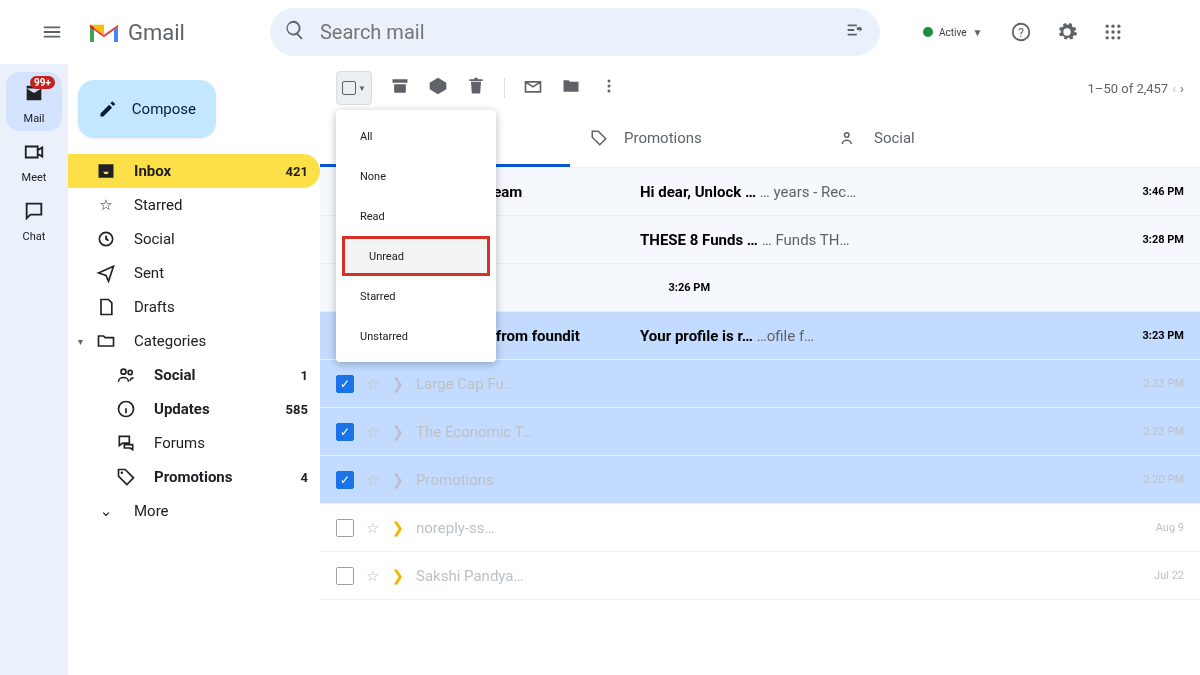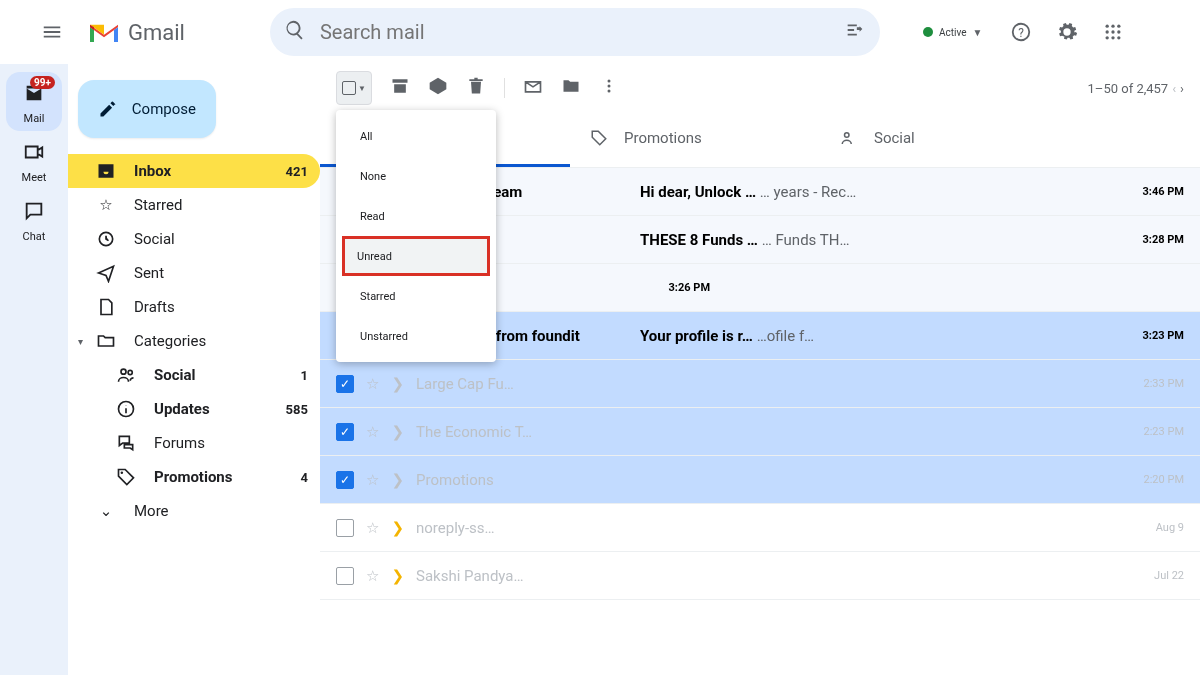--- a/index.html
+++ b/index.html
@@ -51,21 +51,21 @@
 .select-box .car { font-size: 8px; color: #5f6368; }
 .tb-icon { color: #5f6368; cursor: pointer; }
 .tb-divider { width: 1px; height: 20px; background: #e0e0e0; }
 .pager { margin-left: auto; display: flex; align-items: center; gap: 4px; color: #5f6368; font-size: 13px; }
 .pager-btn { color: #bdc1c6; cursor: pointer; }
 
 
 .dropdown { position: absolute; top: 46px; left: 16px; width: 160px; background: #fff; box-shadow: 0 2px 8px rgba(0,0,0,.28); border-radius: 4px; padding: 6px 0; z-index: 100; }
 .dd-item { height: 40px; display: flex; align-items: center; padding: 0 24px; font-size: 11px; color: #202124; cursor: pointer; }
 .dd-item.hover { background: #f1f3f4; }
-.dd-highlight { border: 3px solid #d93025; margin: 0 6px; padding-left: 12px; }
+.dd-highlight { border: 3px solid #d93025; margin: 0 6px; }
 
 
 .tabs { height: 56px; display: flex; border-bottom: 1px solid #eceff1; }
 .tab { flex: 0 0 250px; display: flex; align-items: center; gap: 16px; padding: 0 20px; cursor: pointer; color: #5f6368; font-size: 15px; border-bottom: 3px solid transparent; }
 .tab.active { color: #0b57d0; border-bottom-color: #0b57d0; font-weight: 500; }
 .tab.promo { margin-left: 0; }
 
 
 .mail-list { }
 .mail-row { height: 48px; display: flex; align-items: center; padding: 0 16px; border-bottom: 1px solid #eceff1; font-size: 15px; gap: 12px; cursor: pointer; }

